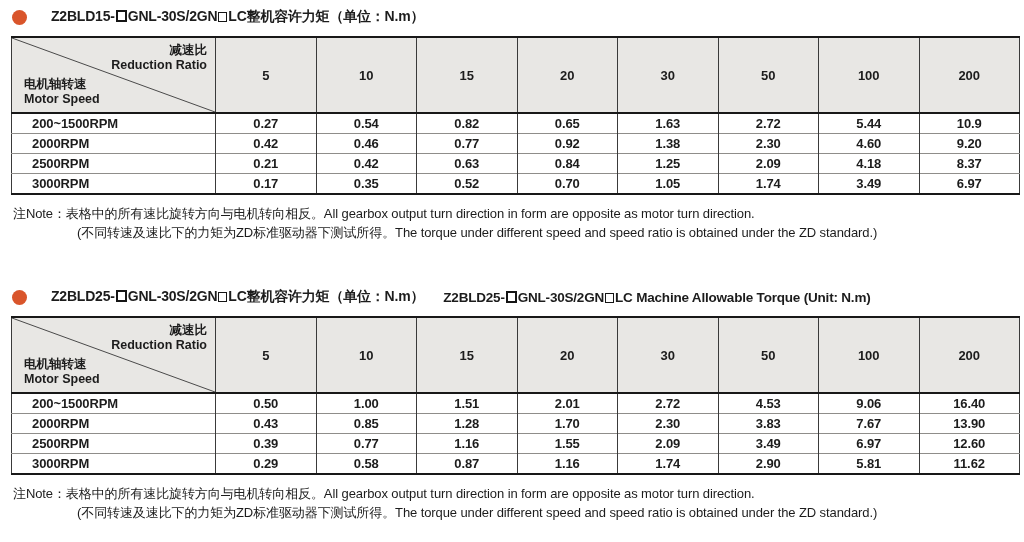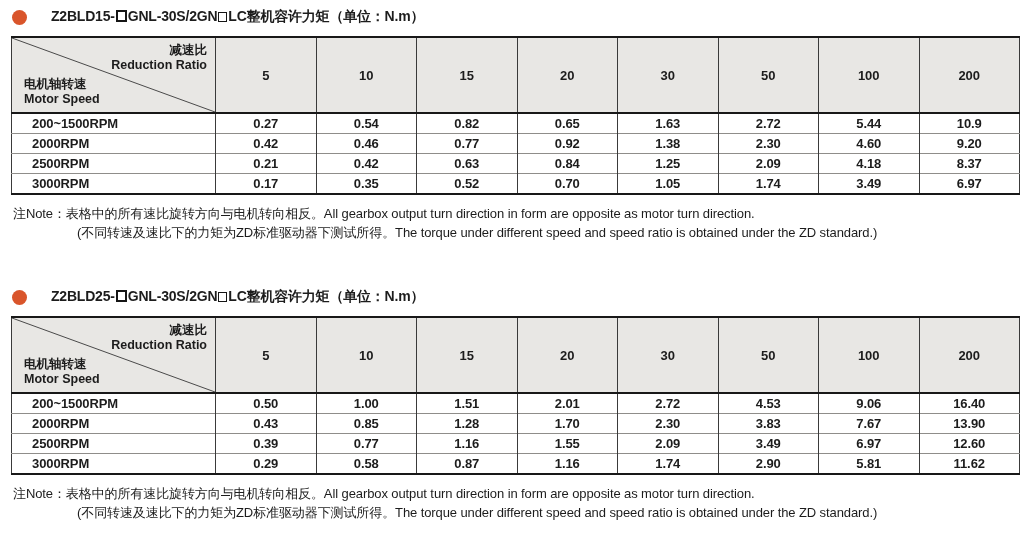--- a/index.html
+++ b/index.html
@@ -165,20 +165,21 @@
     <div class="note">
       <div class="l1">注Note：表格中的所有速比旋转方向与电机转向相反。All gearbox output turn direction in form are opposite as motor turn direction.</div>
       <div class="l2">(不同转速及速比下的力矩为ZD标准驱动器下测试所得。The torque under different speed and speed ratio is obtained under the ZD standard.)</div>
     </div>
   </div>
 
   <div class="section sec2">
     <div class="title">
       <span class="bullet"></span>
       <span class="t-zh"><span>Z2BLD25-</span><span class="sq sq-b"></span><span>GNL-30S/2GN</span><span class="sq sq-t"></span><span>LC整机容许力矩（单位：N.m）</span></span>
+      <span class="t-en"><span>Z2BLD25-</span><span class="sq sq-b"></span><span>GNL-30S/2GN</span><span class="sq sq-t"></span><span>LC Machine Allowable Torque (Unit: N.m)</span></span>
     </div>
 
     <table class="tq">
       <colgroup>
           <col class="c-speed">
           <col>
           <col>
           <col>
           <col>
           <col>

